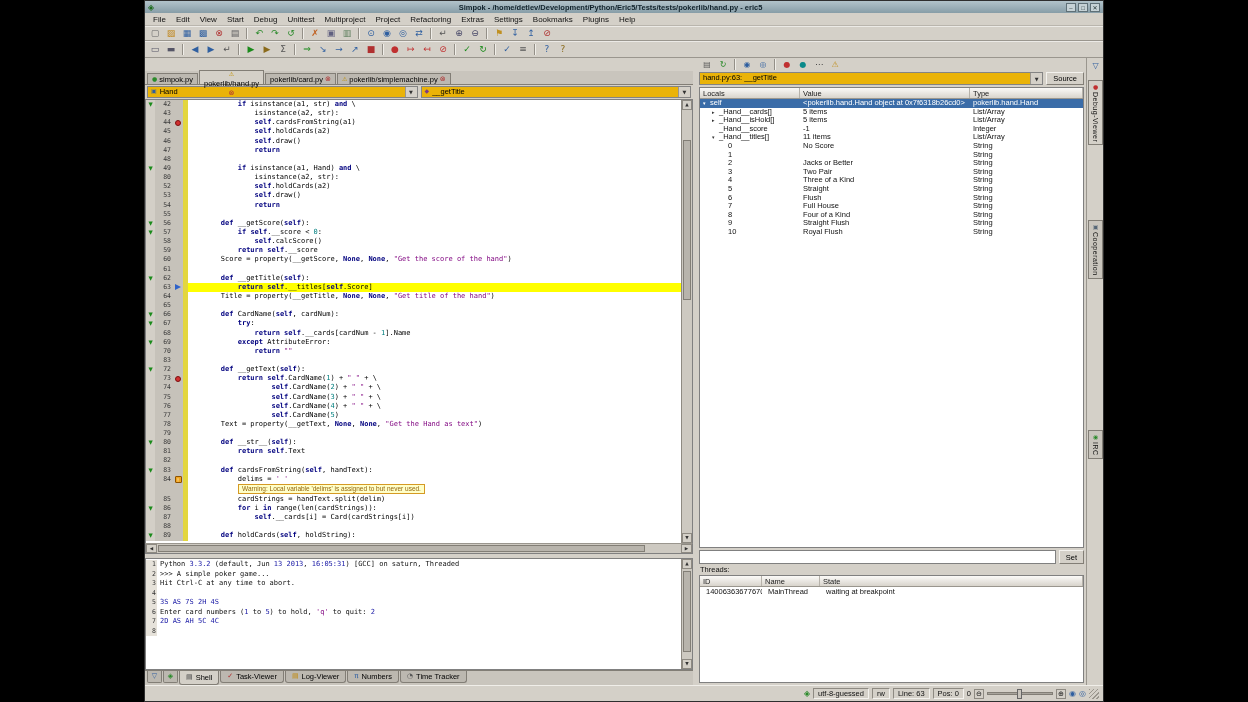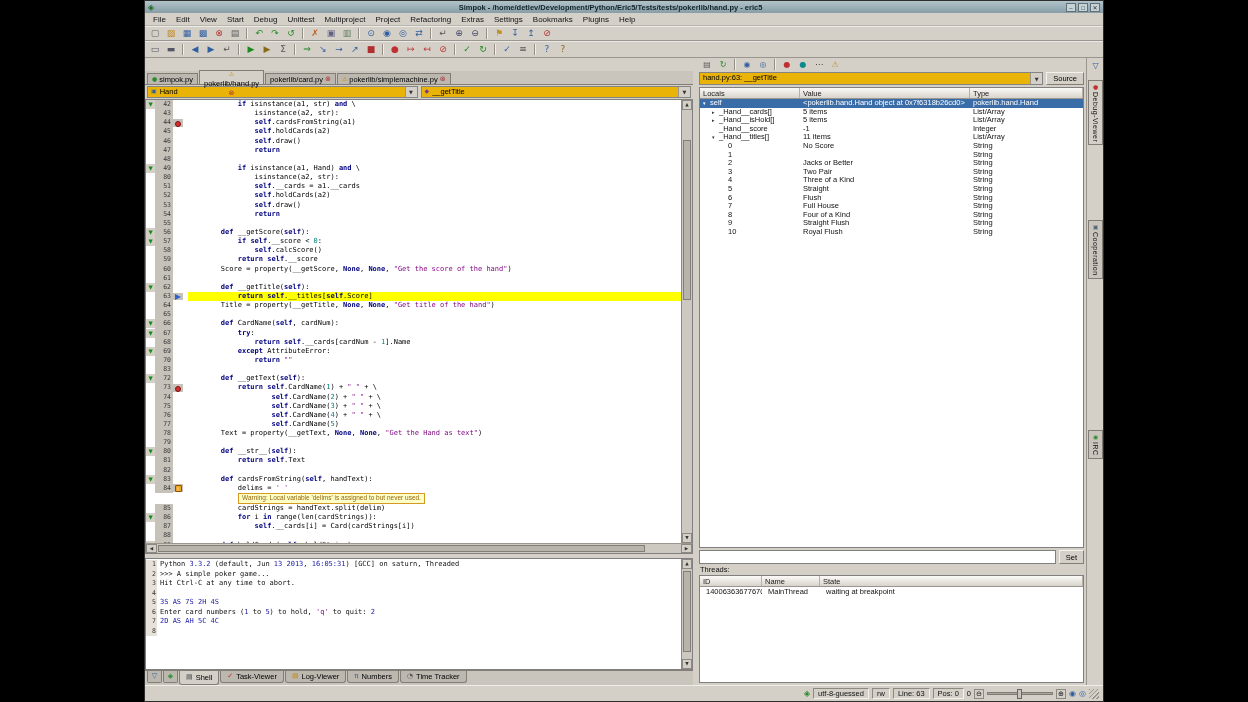--- a/index.html
+++ b/index.html
@@ -41,21 +41,21 @@
   .combo{flex:1;background:#eab308;border:1px solid #848484;display:flex;align-items:flex-start;
     font-size:7.5px;padding-left:3px;min-width:0;white-space:nowrap;overflow:hidden;}
   .combo .cicon{font-family:"DejaVu Sans",sans-serif;font-size:6px;margin-right:3px;}
   .combo .arrowbox{margin-left:auto;width:12px;align-self:stretch;background:#d4d0c8;
     border-left:1px solid #9a968e;display:flex;align-items:center;justify-content:center;
     font-size:5px;color:#333;font-family:"DejaVu Sans",sans-serif;flex:none;}
   
   .editor{flex:1;display:flex;min-height:0;border:1px solid #808080;border-bottom:none;background:#fff;}
   .codewrap{flex:1;overflow:hidden;font-family:"DejaVu Sans Mono",monospace;font-size:7px;
     line-height:9.15px;min-width:0;}
-  .cl{display:flex;height:9.15px;align-items:center;}
+  .cl{display:flex;height:9.15px;}
   .fold{width:9px;flex:none;background:#d3cfc7;color:#1a8a1a;font-size:5.5px;line-height:9px;
     text-align:center;font-family:"DejaVu Sans",sans-serif;}
   .ln{width:18px;flex:none;background:#c6c2ba;color:#3a3a3a;font-size:6.5px;line-height:9.15px;
     text-align:right;padding-right:2px;}
   .mk{width:10px;flex:none;background:#c6c2ba;position:relative;}
   .ys{width:5px;flex:none;background:#e3d63f;}
   .ct{flex:1;white-space:pre;padding-left:16px;color:#000;min-width:0;overflow:hidden;}
   .hl .ct{background:#ffff00;}
   .kw{color:#00007f;font-weight:bold;}
   .str{color:#7f007f;}
@@ -337,27 +337,20 @@
             </div>
             <div class="cl">
               <span class="fold"></span>
               <span class="ln">80</span>
               <span class="mk"></span>
               <span class="ys"></span>
               <span class="ct">            isinstance(a2, str):</span>
             </div>
             <div class="cl">
               <span class="fold"></span>
-              <span class="ln">51</span>
-              <span class="mk"></span>
-              <span class="ys"></span>
-              <span class="ct">            <span class="kw">self</span>.__cards = a1.__cards</span>
-            </div>
-            <div class="cl">
-              <span class="fold"></span>
               <span class="ln">52</span>
               <span class="mk"></span>
               <span class="ys"></span>
               <span class="ct">            <span class="kw">self</span>.holdCards(a2)</span>
             </div>
             <div class="cl">
               <span class="fold"></span>
               <span class="ln">53</span>
               <span class="mk"></span>
               <span class="ys"></span>

